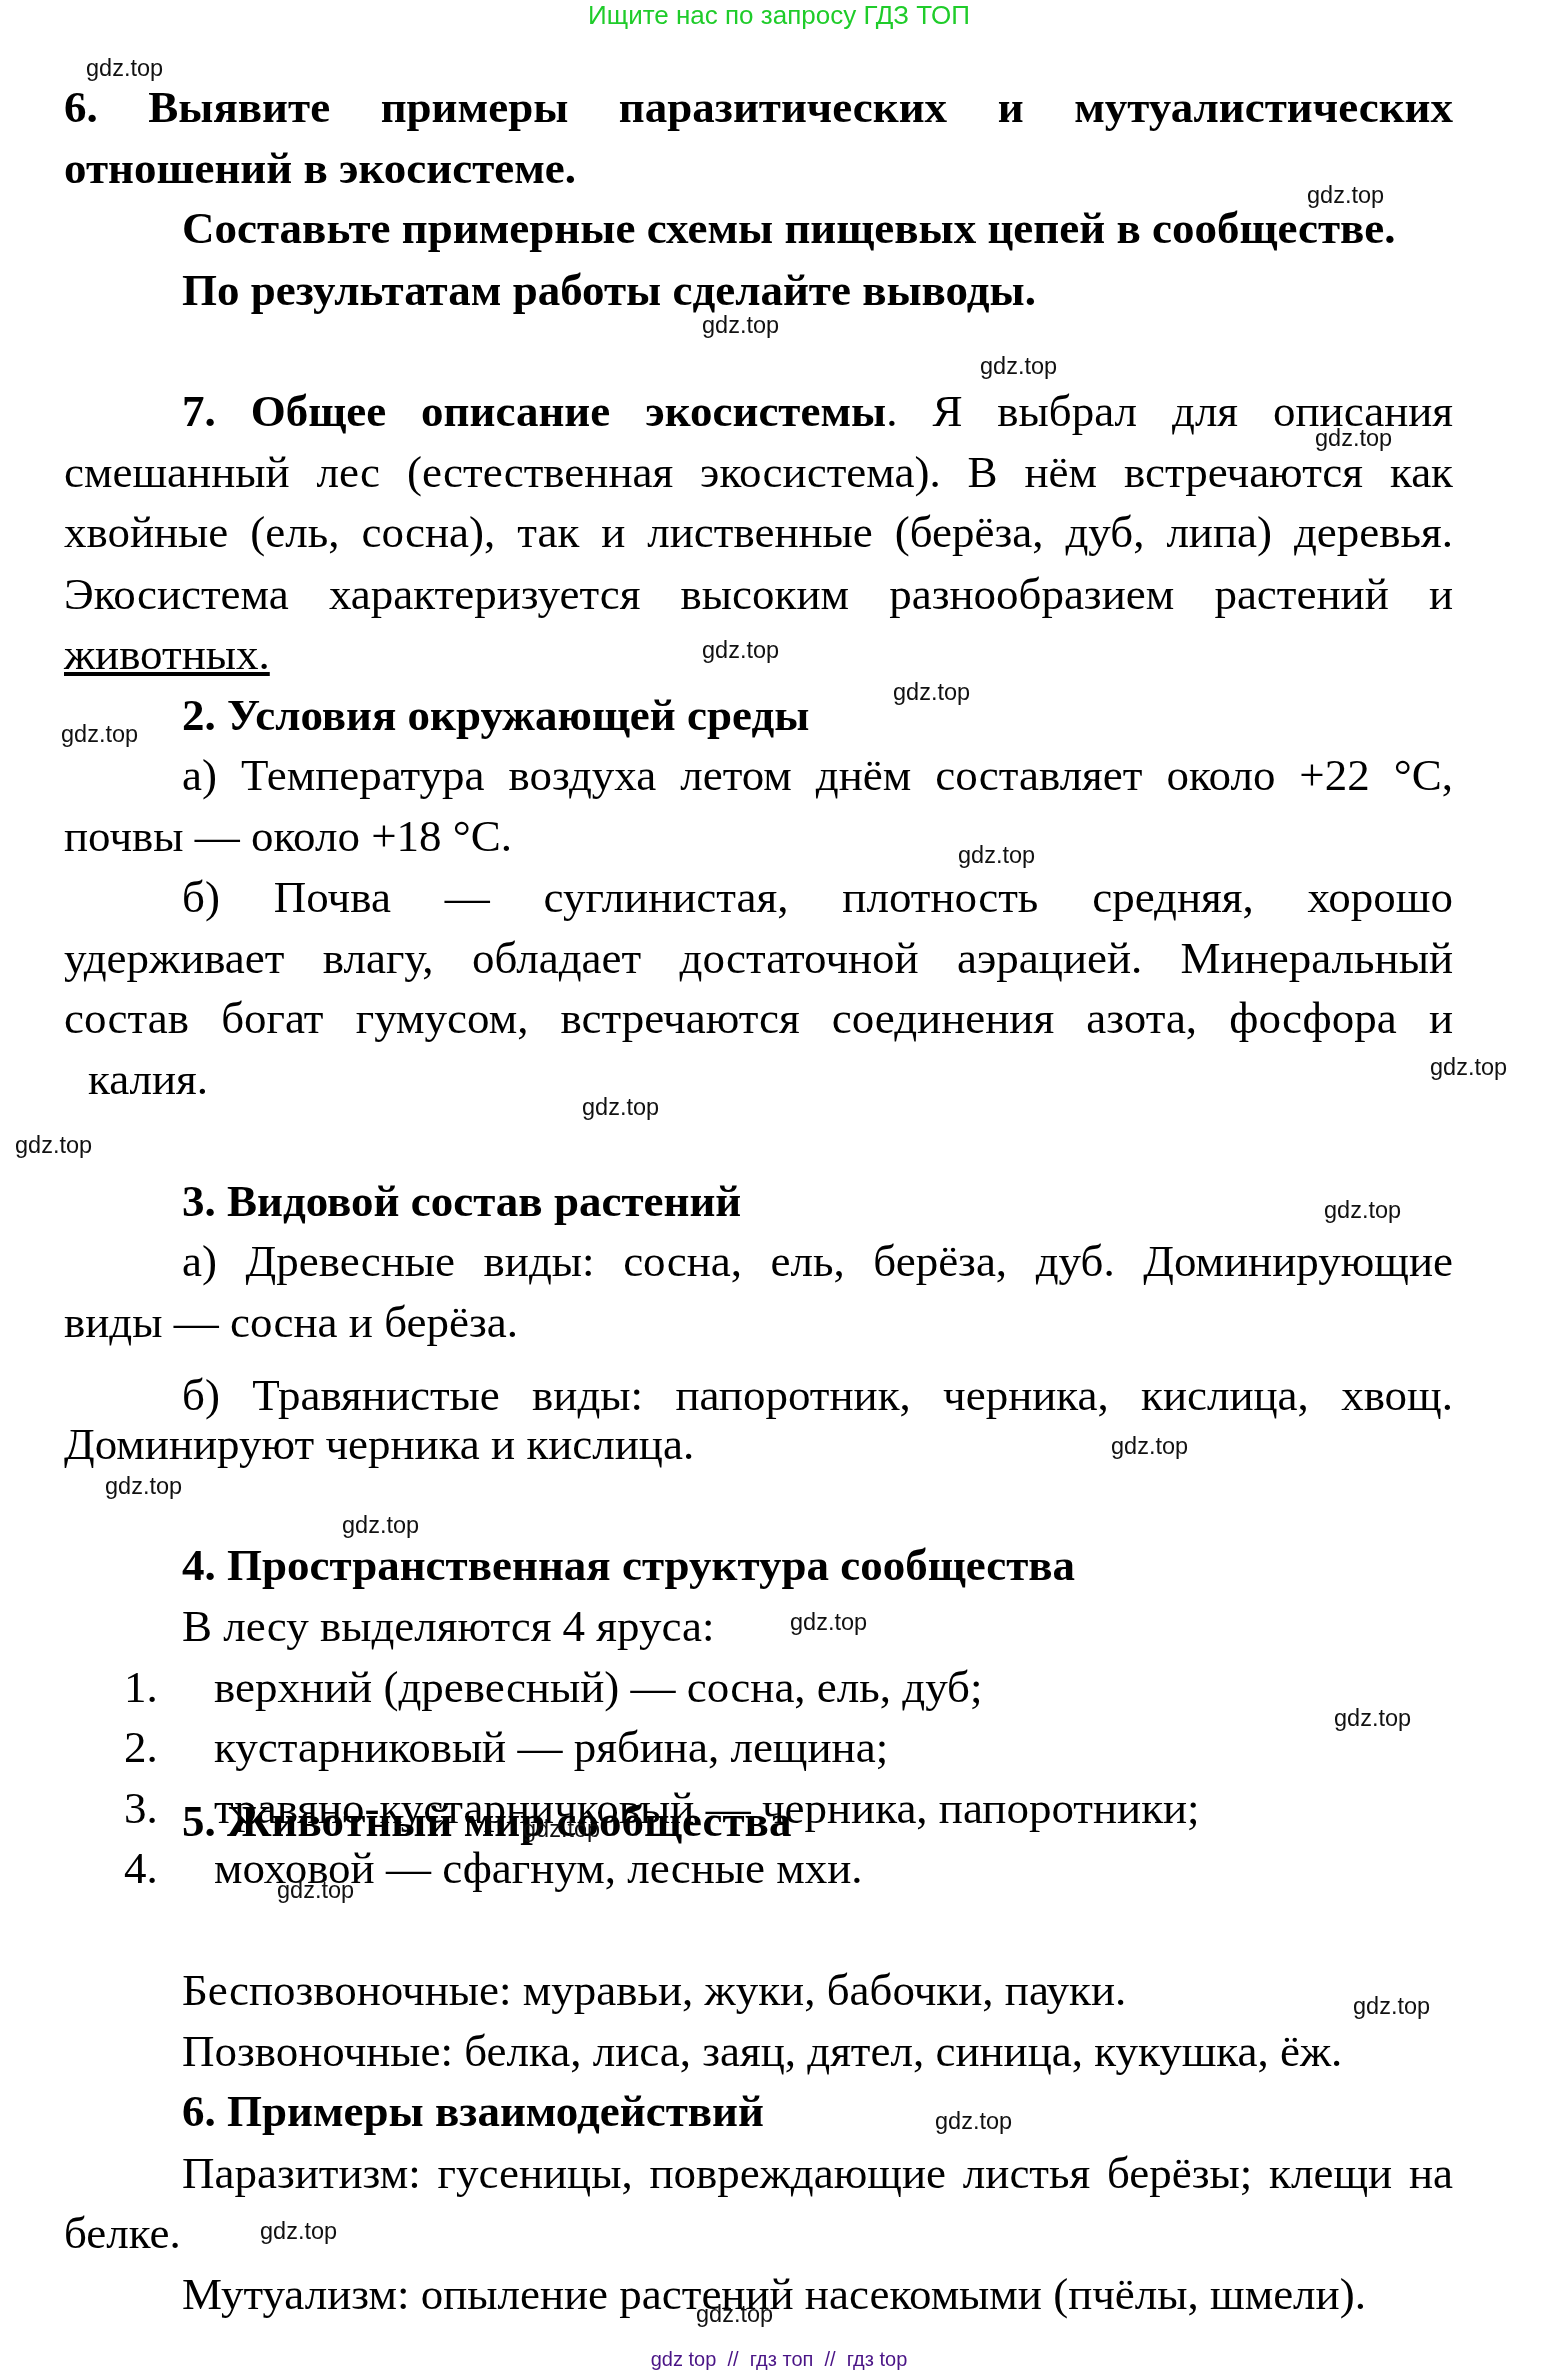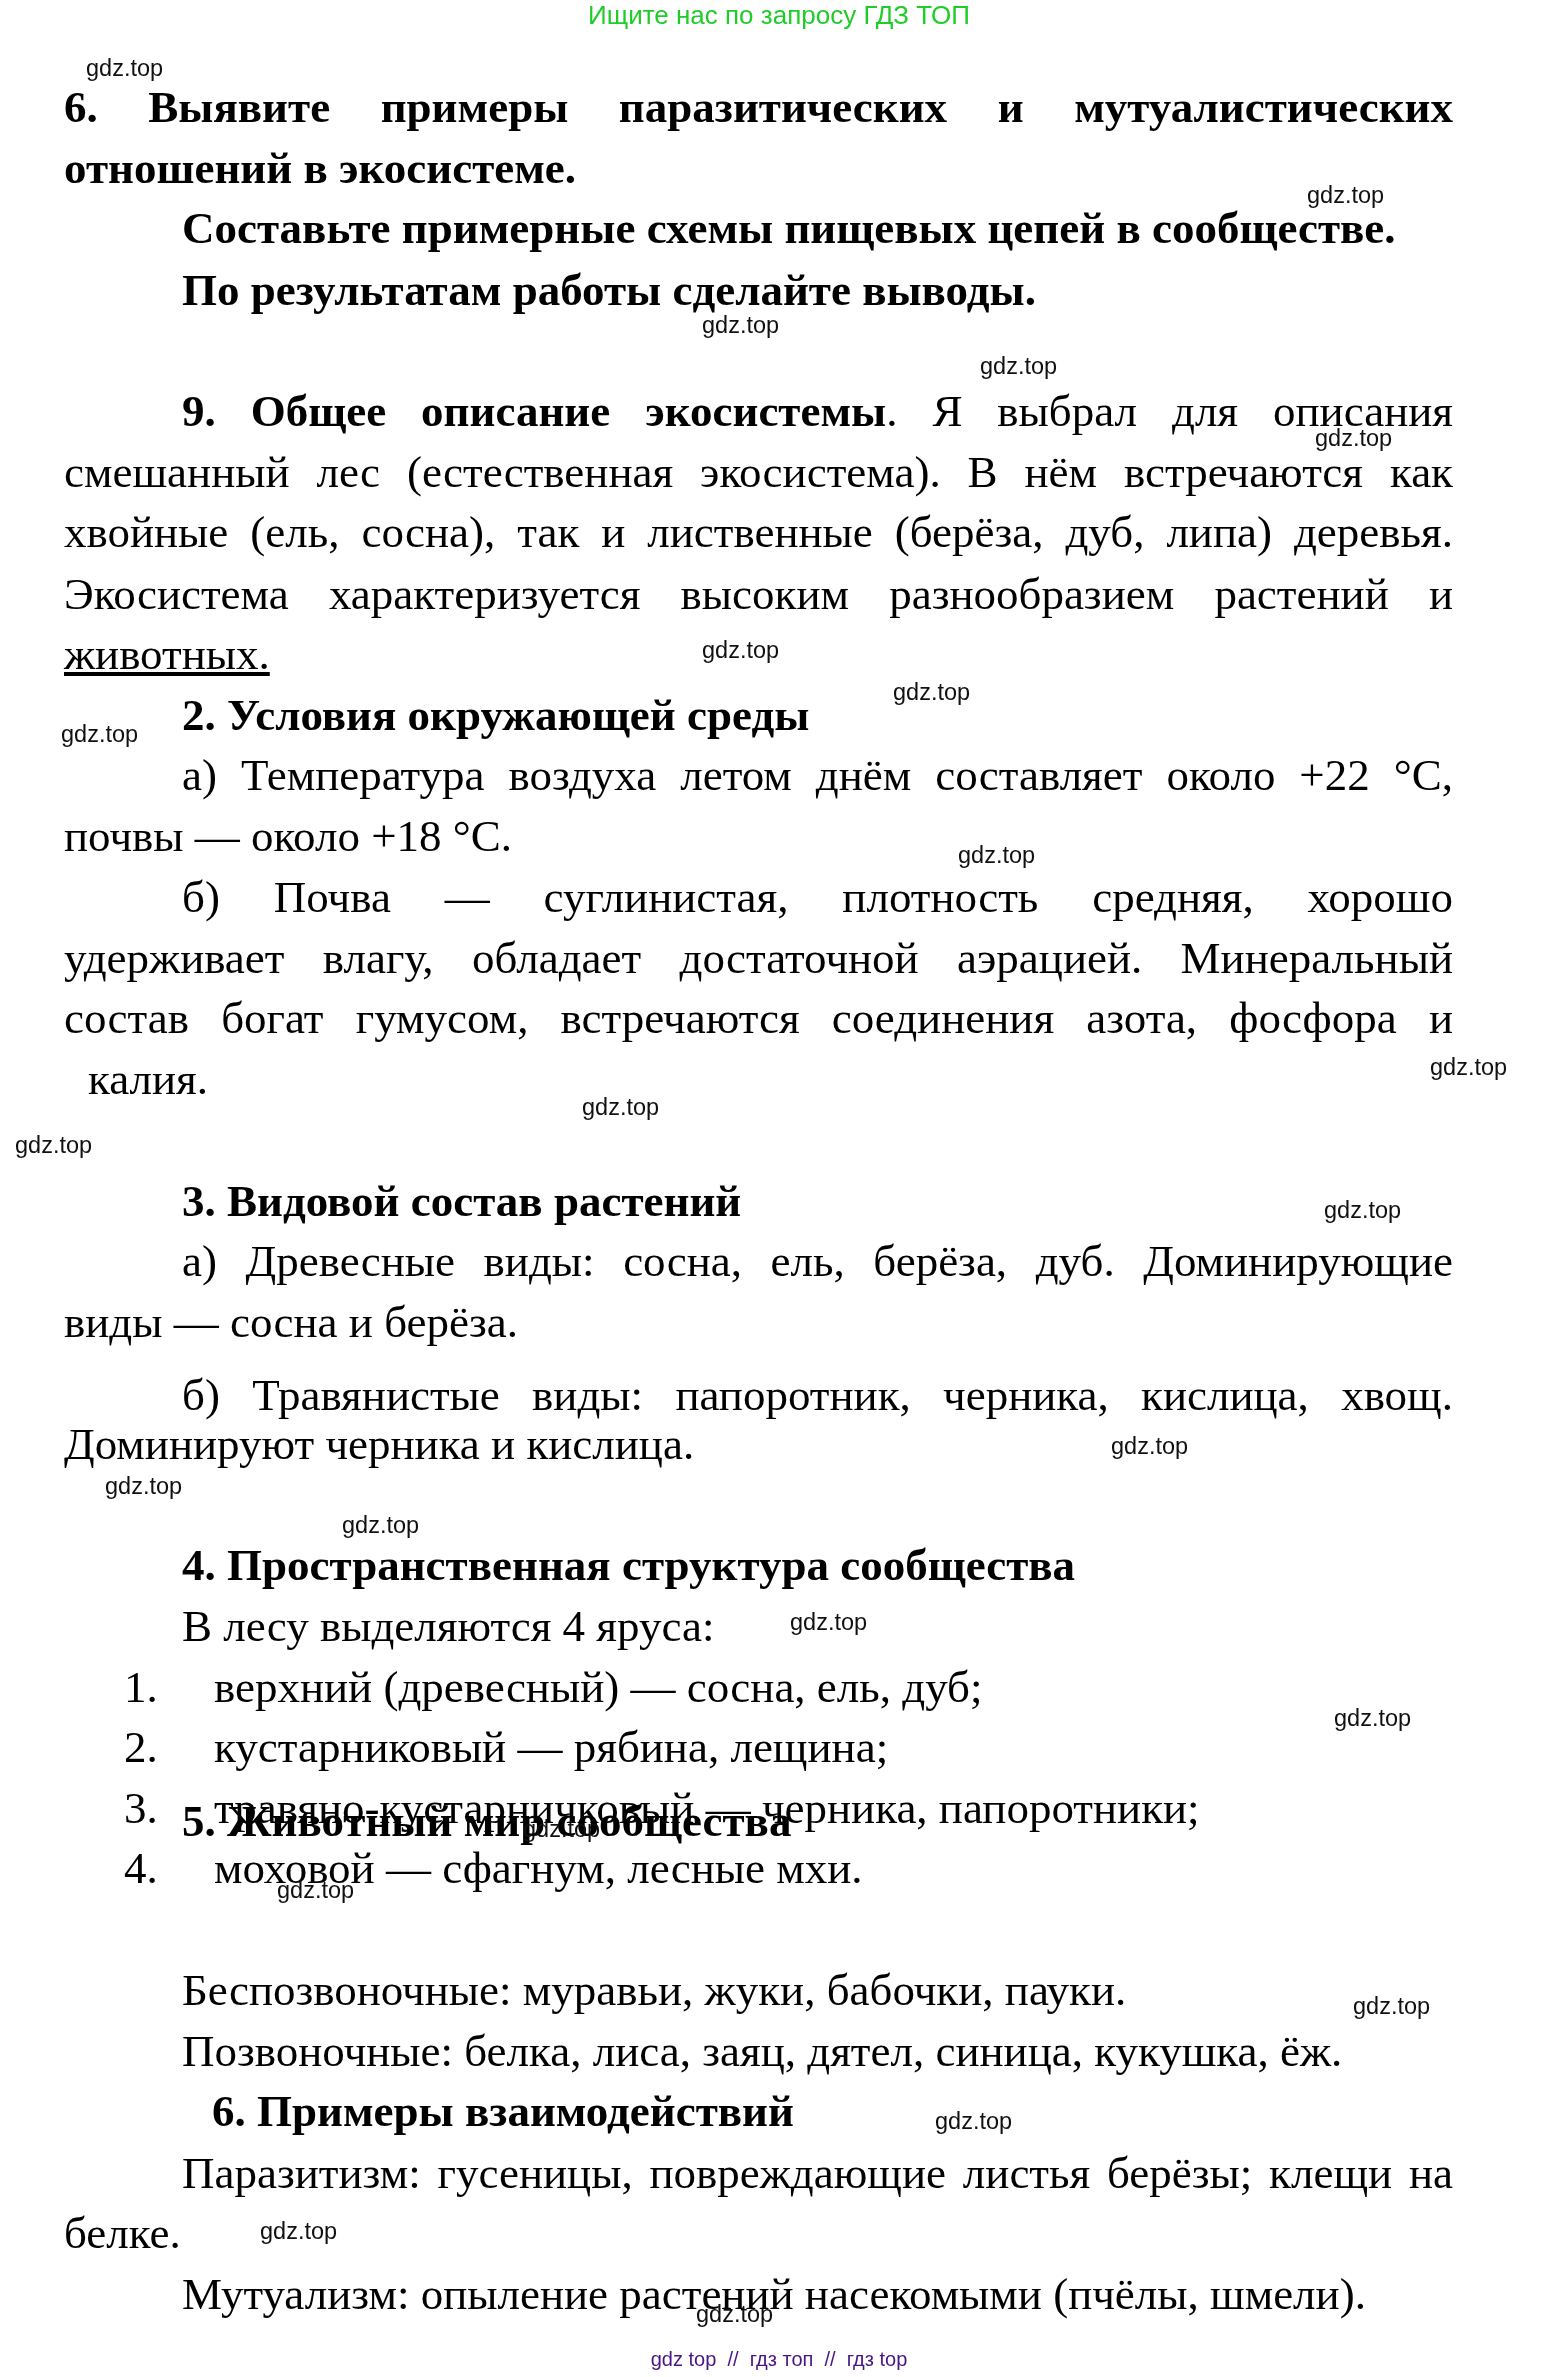--- a/index.html
+++ b/index.html
@@ -21,21 +21,21 @@
 <body>
 
 <div class="top-banner">Ищите нас по запросу ГДЗ ТОП</div>
 
 <div class="line just b" style="top:80px;">6. Выявите примеры паразитических и мутуалистических</div>
 <div class="line left b" style="top:141px;">отношений в экосистеме.</div>
 <div class="line ind b" style="top:201px;">Составьте примерные схемы пищевых цепей в сообществе.</div>
 <div class="line ind b" style="top:263px;">По результатам работы сделайте выводы.</div>
 
 <div class="line ind just" style="top:384px;">
-  <span class="b">9. Общее описание экосистемы</span><span>. Я выбрал для описания</span>
+  <span class="b">7. Общее описание экосистемы</span><span>. Я выбрал для описания</span>
 </div>
 <div class="line just" style="top:445px;">смешанный лес (естественная экосистема). В нём встречаются как</div>
 <div class="line just" style="top:505px;">хвойные (ель, сосна), так и лиственные (берёза, дуб, липа) деревья.</div>
 <div class="line just" style="top:567px;">Экосистема характеризуется высоким разнообразием растений и</div>
 <div class="line left" style="top:627px;text-decoration:underline;">животных.</div>
 
 <div class="line ind b" style="top:688px;">2. Условия окружающей среды</div>
 <div class="line ind just" style="top:748px;">а) Температура воздуха летом днём составляет около +22 °С,</div>
 <div class="line left" style="top:809px;">почвы — около +18 °С.</div>
 <div class="line ind just" style="top:870px;">б) Почва — суглинистая, плотность средняя, хорошо</div>
@@ -67,21 +67,21 @@
   <div>
     <span class="num" style="top:1841px;">4.</span>
     <span class="item-text" style="top:1841px;">моховой — сфагнум, лесные мхи.</span>
   </div>
 </div>
 
 <div class="line ind b" style="top:1794px;">5. Животный мир сообщества</div>
 <div class="line ind" style="top:1963px;">Беспозвоночные: муравьи, жуки, бабочки, пауки.</div>
 <div class="line ind" style="top:2024px;">Позвоночные: белка, лиса, заяц, дятел, синица, кукушка, ёж.</div>
 
-<div class="line ind b" style="top:2084px;margin-left:30px;">6. Примеры взаимодействий</div>
+<div class="line ind b" style="top:2084px;">6. Примеры взаимодействий</div>
 <div class="line ind just" style="top:2146px;">Паразитизм: гусеницы, повреждающие листья берёзы; клещи на</div>
 <div class="line left" style="top:2206px;">белке.</div>
 <div class="line ind" style="top:2267px;">Мутуализм: опыление растений насекомыми (пчёлы, шмели).</div>
 
 <span class="wm" style="left:86px;top:55px;">gdz.top</span>
 <span class="wm" style="left:1307px;top:182px;">gdz.top</span>
 <span class="wm" style="left:702px;top:312px;">gdz.top</span>
 <span class="wm" style="left:980px;top:353px;">gdz.top</span>
 <span class="wm" style="left:1315px;top:425px;">gdz.top</span>
 <span class="wm" style="left:702px;top:637px;">gdz.top</span>

